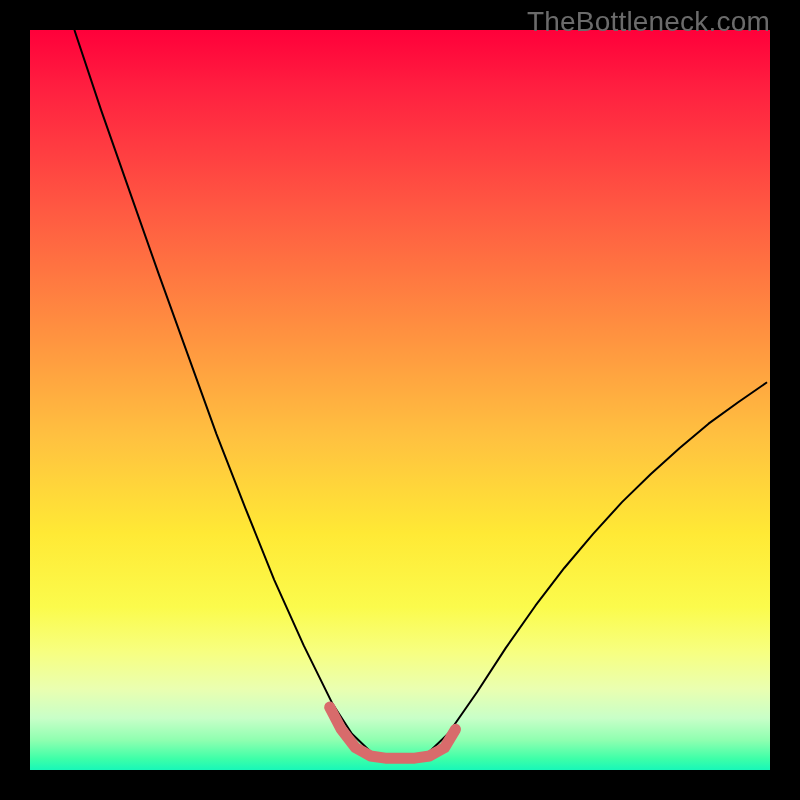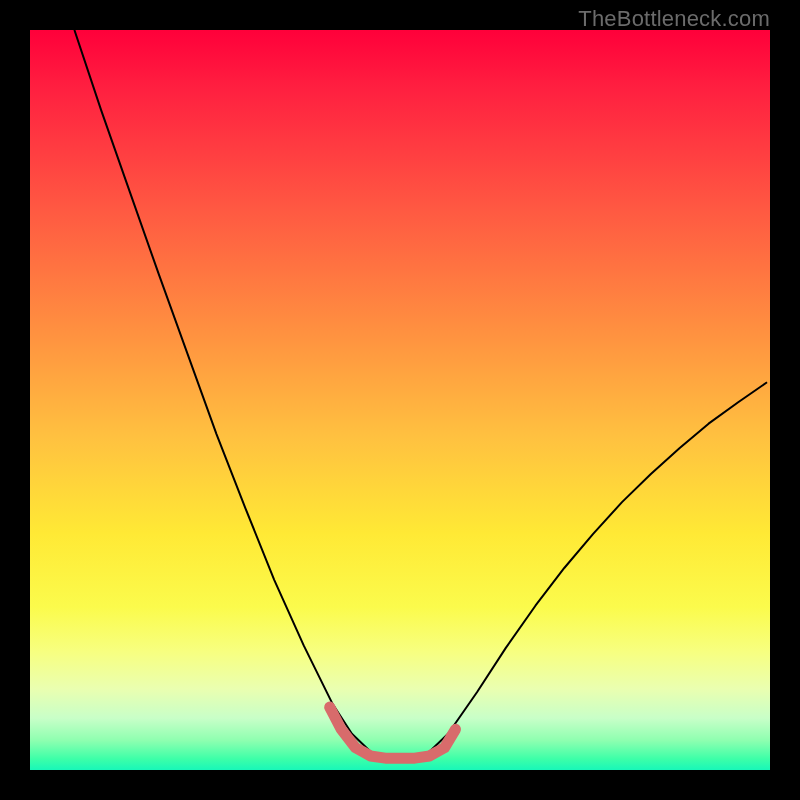--- a/index.html
+++ b/index.html
@@ -42,21 +42,21 @@
       #8effb0 96%,
       #3dffa8 98.5%,
       #18f7b9 100%
     );
   }
   .watermark {
     position: absolute;
     top: 6px;
     right: 30px;
     color: #6b6b6b;
-    font-size: 22px;
+    font-size: 28px;
     font-weight: 500;
     letter-spacing: 0.2px;
     user-select: none;
   }
   svg.curve {
     position: absolute;
     inset: 0;
     width: 100%;
     height: 100%;
   }

